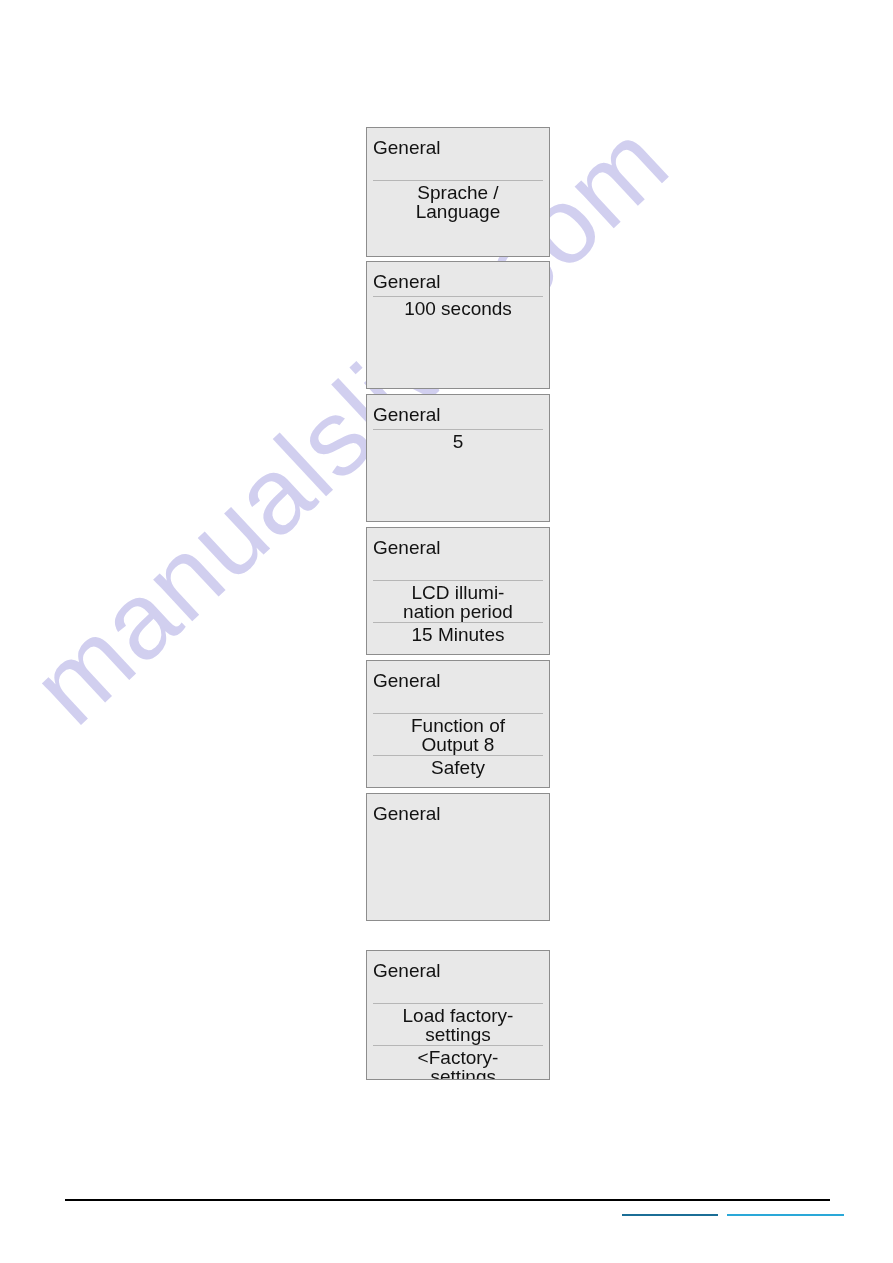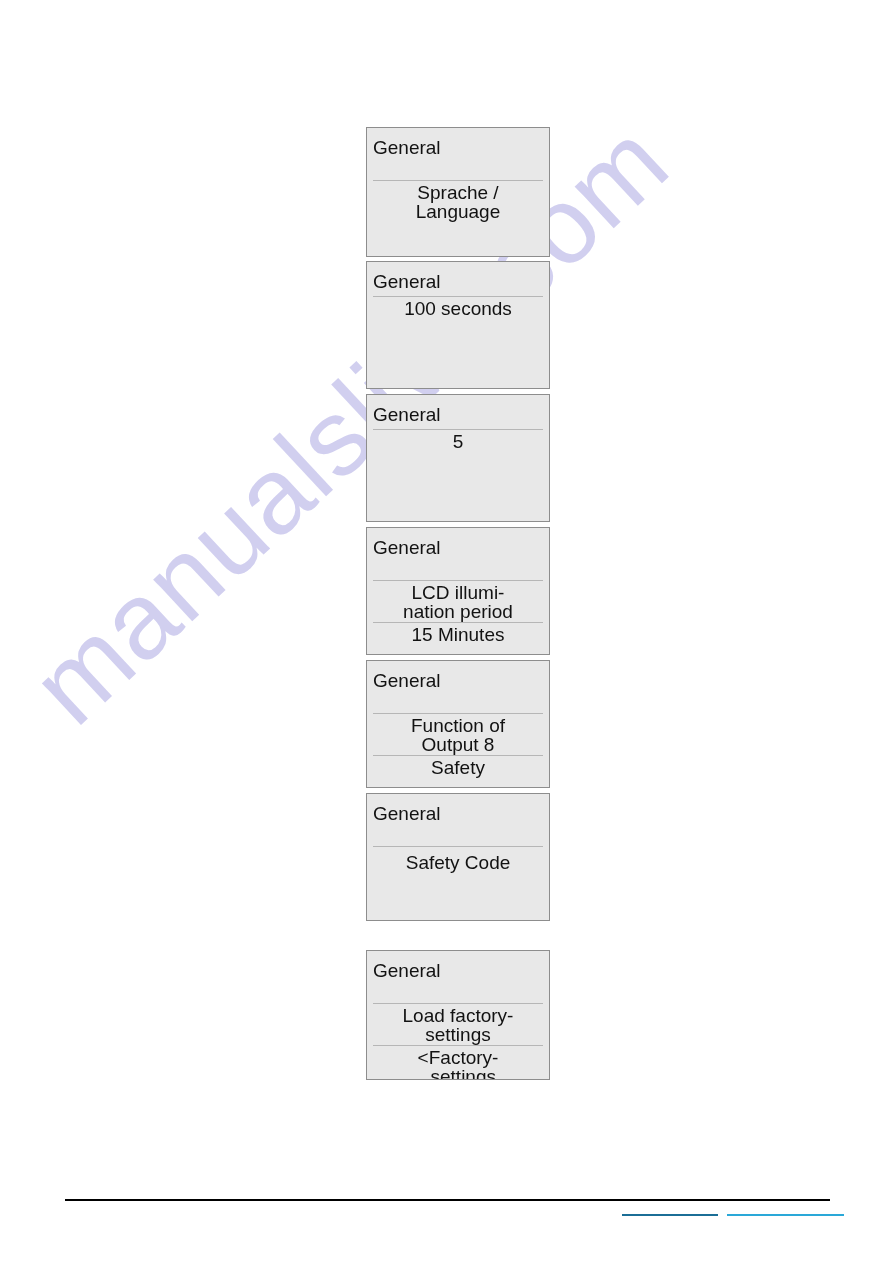--- a/index.html
+++ b/index.html
@@ -186,23 +186,20 @@
       <span class="ln">Function of</span>
       <span class="ln">Output 8</span>
     </div>
     <div class="lcd-row">
       <span class="ln">Safety</span>
     </div>
   </div>
 
   <div class="lcd-panel" style="top:666px; height:128px;">
     <div class="lcd-title">General</div>
-    <div class="lcd-row spaced-top" style="padding-top:6px; padding-bottom:8px;">
-      <span class="ln">Safety Code</span>
-    </div>
   </div>
 
   <div class="lcd-panel" style="top:823px; height:130px;">
     <div class="lcd-title">General</div>
     <div class="lcd-row spaced-top">
       <span class="ln">Load factory-</span>
       <span class="ln">settings</span>
     </div>
     <div class="lcd-row">
       <span class="ln">&lt;Factory-</span>

